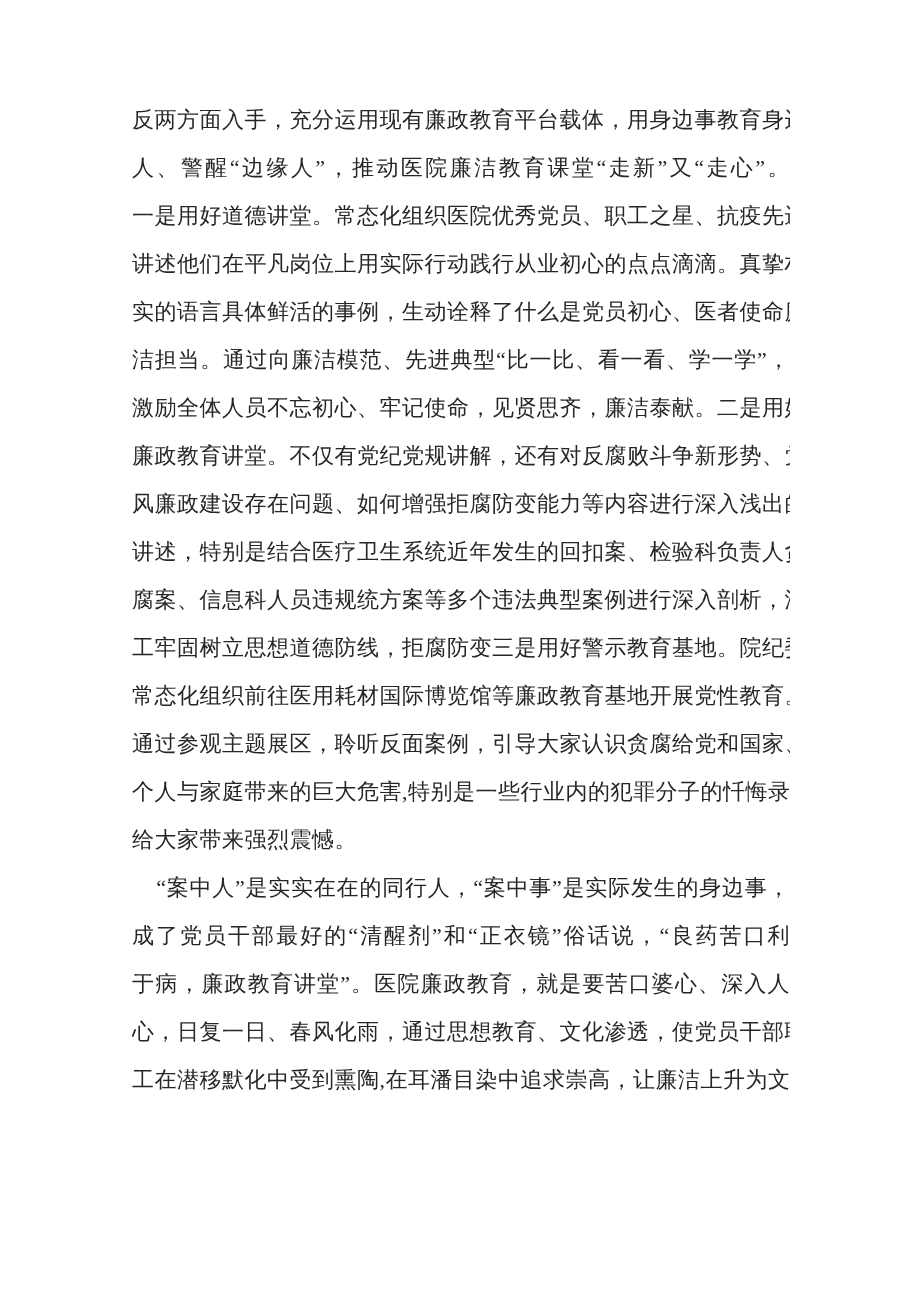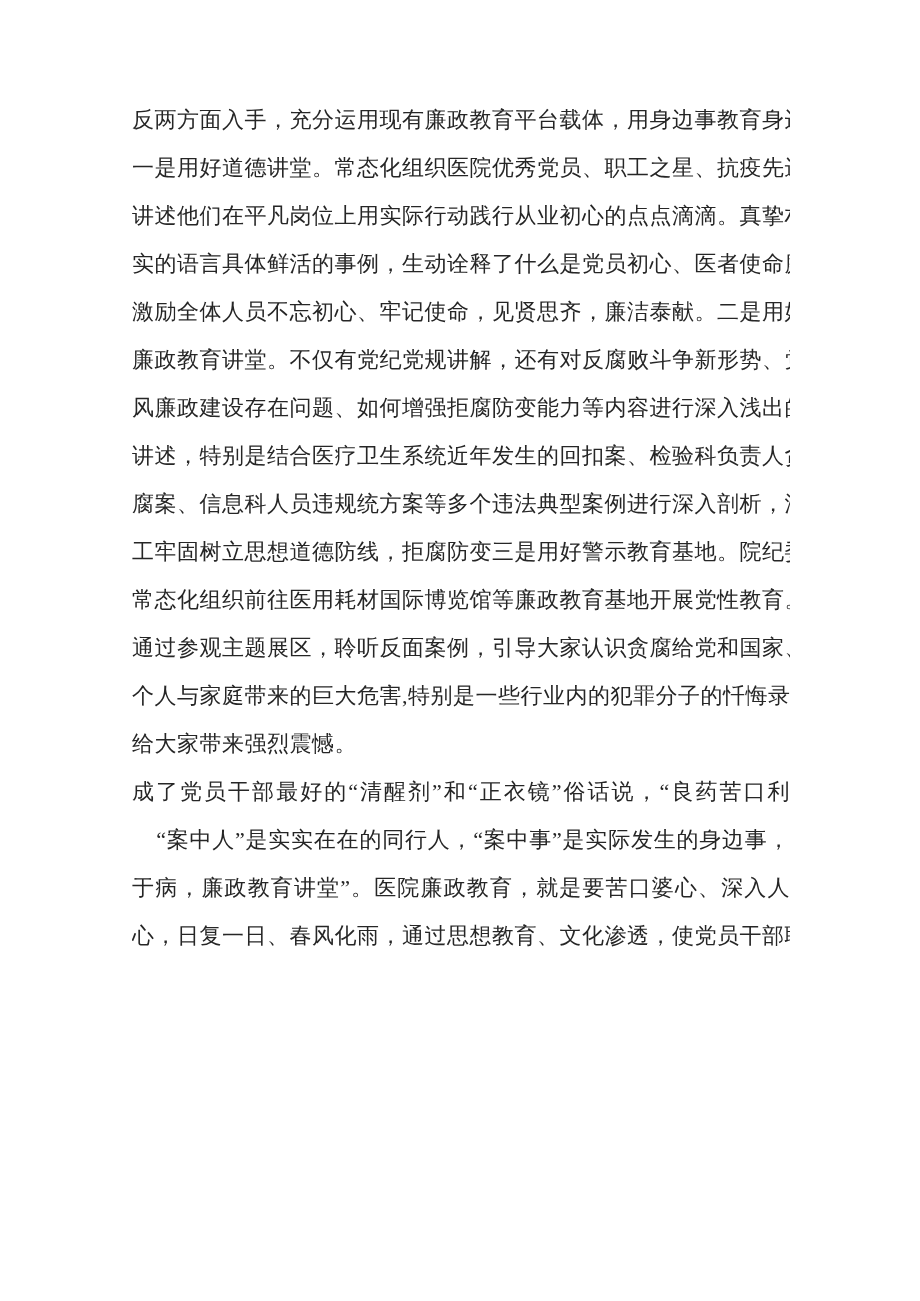--- a/index.html
+++ b/index.html
@@ -36,34 +36,37 @@
     text-align-last: left;
   }
 </style>
 </head>
 <body>
 
 <div class="page" style="background: rgb(255, 255, 255);">
   <div class="text-block" style="color: rgb(38, 38, 38);">
       <div class="para">
         <div class="line">反两方面入手，充分运用现有廉政教育平台载体，用身边事教育身边</div>
+        <div class="line">人、警醒“边缘人”，推动医院廉洁教育课堂“走新”又“走心”。</div>
         <div class="line">一是用好道德讲堂。常态化组织医院优秀党员、职工之星、抗疫先进</div>
         <div class="line">讲述他们在平凡岗位上用实际行动践行从业初心的点点滴滴。真挚朴</div>
         <div class="line">实的语言具体鲜活的事例，生动诠释了什么是党员初心、医者使命廉</div>
+        <div class="line">洁担当。通过向廉洁模范、先进典型“比一比、看一看、学一学”，</div>
         <div class="line">激励全体人员不忘初心、牢记使命，见贤思齐，廉洁泰献。二是用好</div>
         <div class="line">廉政教育讲堂。不仅有党纪党规讲解，还有对反腐败斗争新形势、党</div>
         <div class="line">风廉政建设存在问题、如何增强拒腐防变能力等内容进行深入浅出的</div>
         <div class="line">讲述，特别是结合医疗卫生系统近年发生的回扣案、检验科负责人贪</div>
         <div class="line">腐案、信息科人员违规统方案等多个违法典型案例进行深入剖析，深</div>
         <div class="line">工牢固树立思想道德防线，拒腐防变三是用好警示教育基地。院纪委</div>
         <div class="line">常态化组织前往医用耗材国际博览馆等廉政教育基地开展党性教育。</div>
         <div class="line">通过参观主题展区，聆听反面案例，引导大家认识贪腐给党和国家、</div>
         <div class="line">个人与家庭带来的巨大危害,特别是一些行业内的犯罪分子的忏悔录，</div>
         <div class="line short">给大家带来强烈震憾。</div>
       </div>
       <div class="para">
+        <div class="line" style="text-indent: 1.1em;">“案中人”是实实在在的同行人，“案中事”是实际发生的身边事，</div>
         <div class="line">成了党员干部最好的“清醒剂”和“正衣镜”俗话说，“良药苦口利</div>
-        <div class="line" style="text-indent: 1.1em;">“案中人”是实实在在的同行人，“案中事”是实际发生的身边事，</div>
         <div class="line">于病，廉政教育讲堂”。医院廉政教育，就是要苦口婆心、深入人</div>
         <div class="line">心，日复一日、春风化雨，通过思想教育、文化渗透，使党员干部职</div>
+        <div class="line">工在潜移默化中受到熏陶,在耳潘目染中追求崇高，让廉洁上升为文</div>
       </div>
     </div>
 </div>
 
 </body></html>

